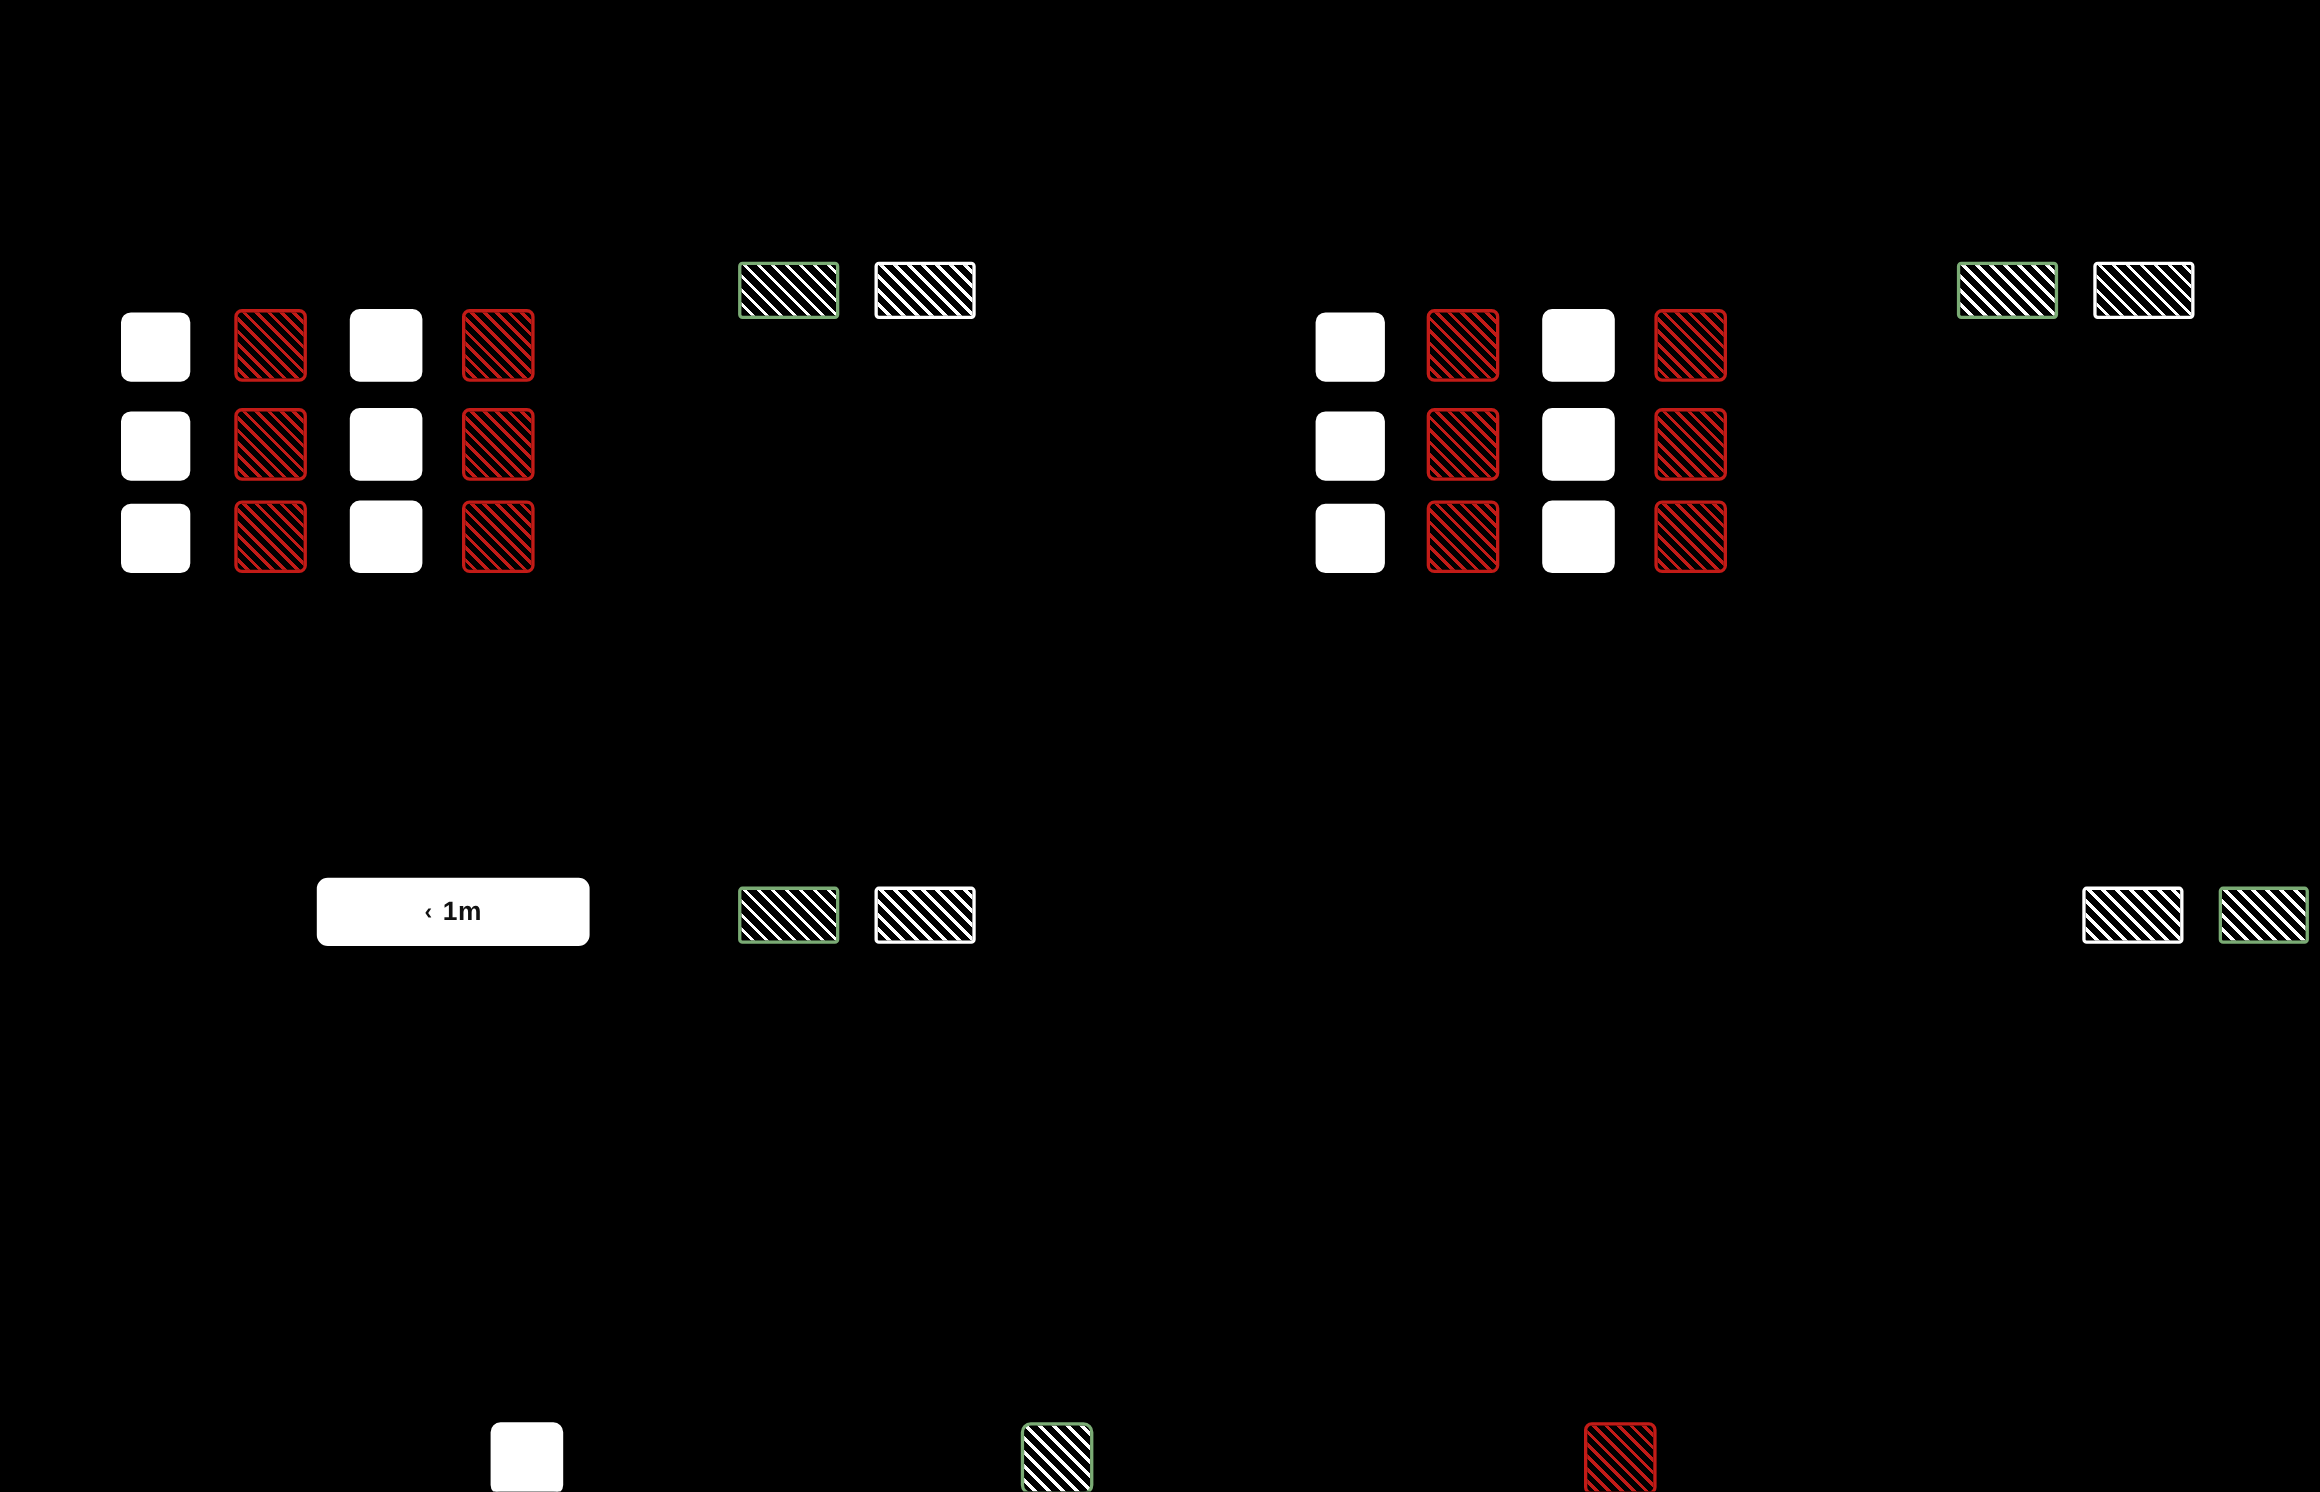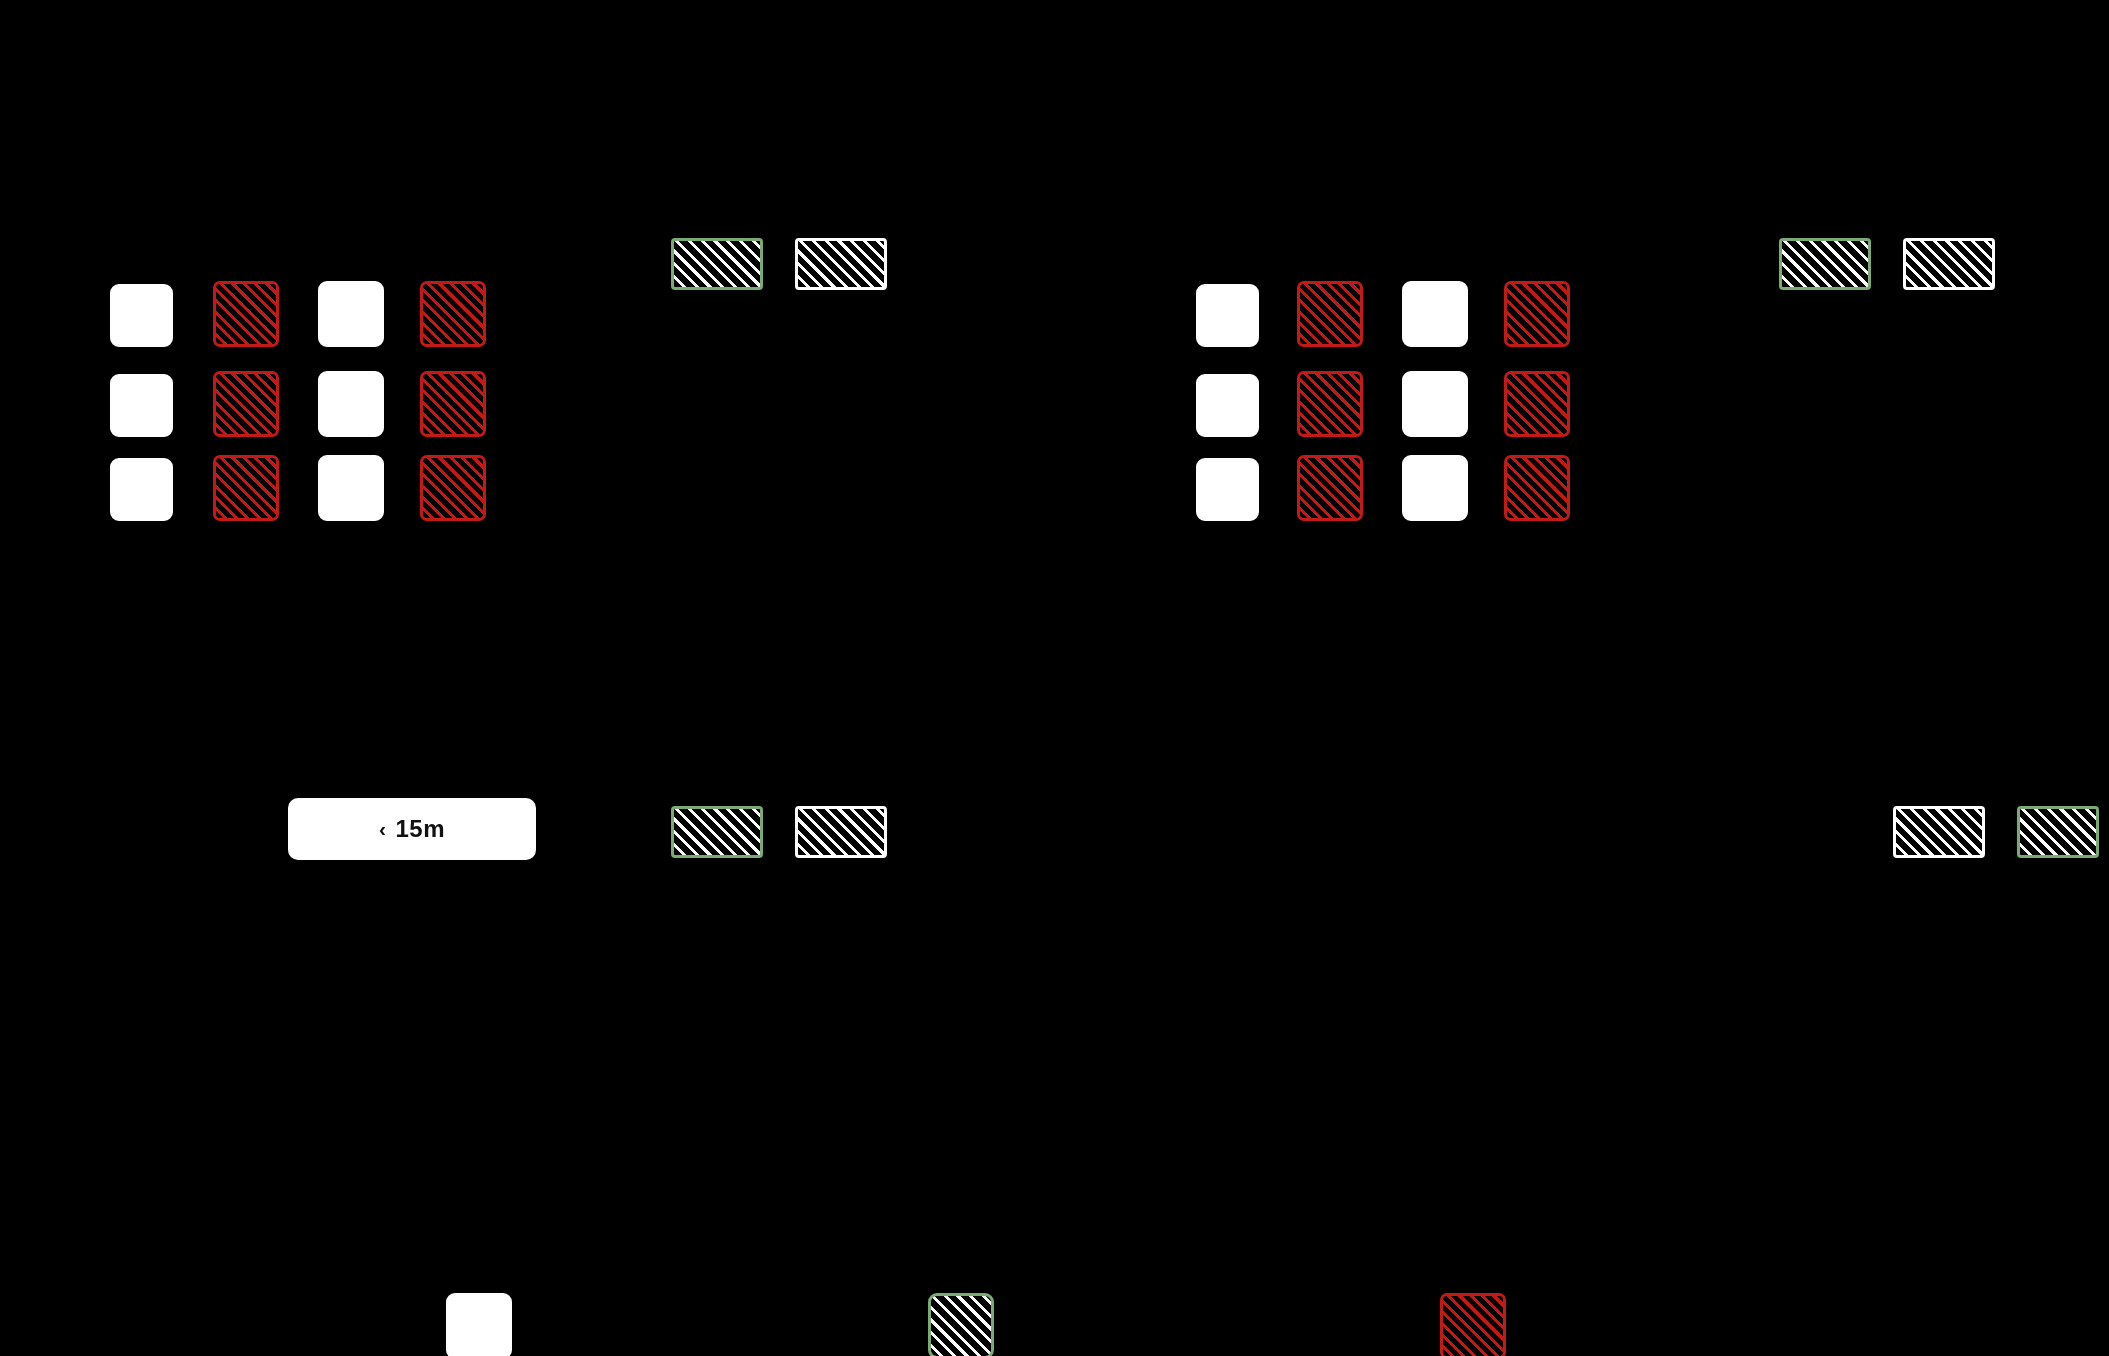--- a/index.html
+++ b/index.html
@@ -128,20 +128,20 @@
   <div class="node rect-green hatch-white" style="left:1779px; top:238px; width:92px; height:52px;"></div>
   <div class="node rect-white hatch-white" style="left:1903px; top:238px; width:92px; height:52px;"></div>
 
   <div class="node rect-green hatch-white" style="left:671px; top:806px; width:92px; height:52px;"></div>
   <div class="node rect-white hatch-white" style="left:795px; top:806px; width:92px; height:52px;"></div>
   <div class="node rect-white hatch-white" style="left:1893px; top:806px; width:92px; height:52px;"></div>
   <div class="node rect-green hatch-white" style="left:2017px; top:806px; width:82px; height:52px;"></div>
 
   <div class="pill" style="left:288px; top:798px; width:248px; height:62px;">
     <span class="chev">‹</span>
-    <span>15m</span>
+    <span>1m</span>
   </div>
 
   <div class="node sq sq-white" style="left:446px; top:1293px; width:66px; height:66px;"></div>
   <div class="node sq rect-green hatch-white" style="left:928px; top:1293px; width:66px; height:66px; border-radius:9px;"></div>
   <div class="node sq sq-red hatch-red" style="left:1440px; top:1293px; width:66px; height:66px;"></div>
 
 </div>
 
 </body></html>

